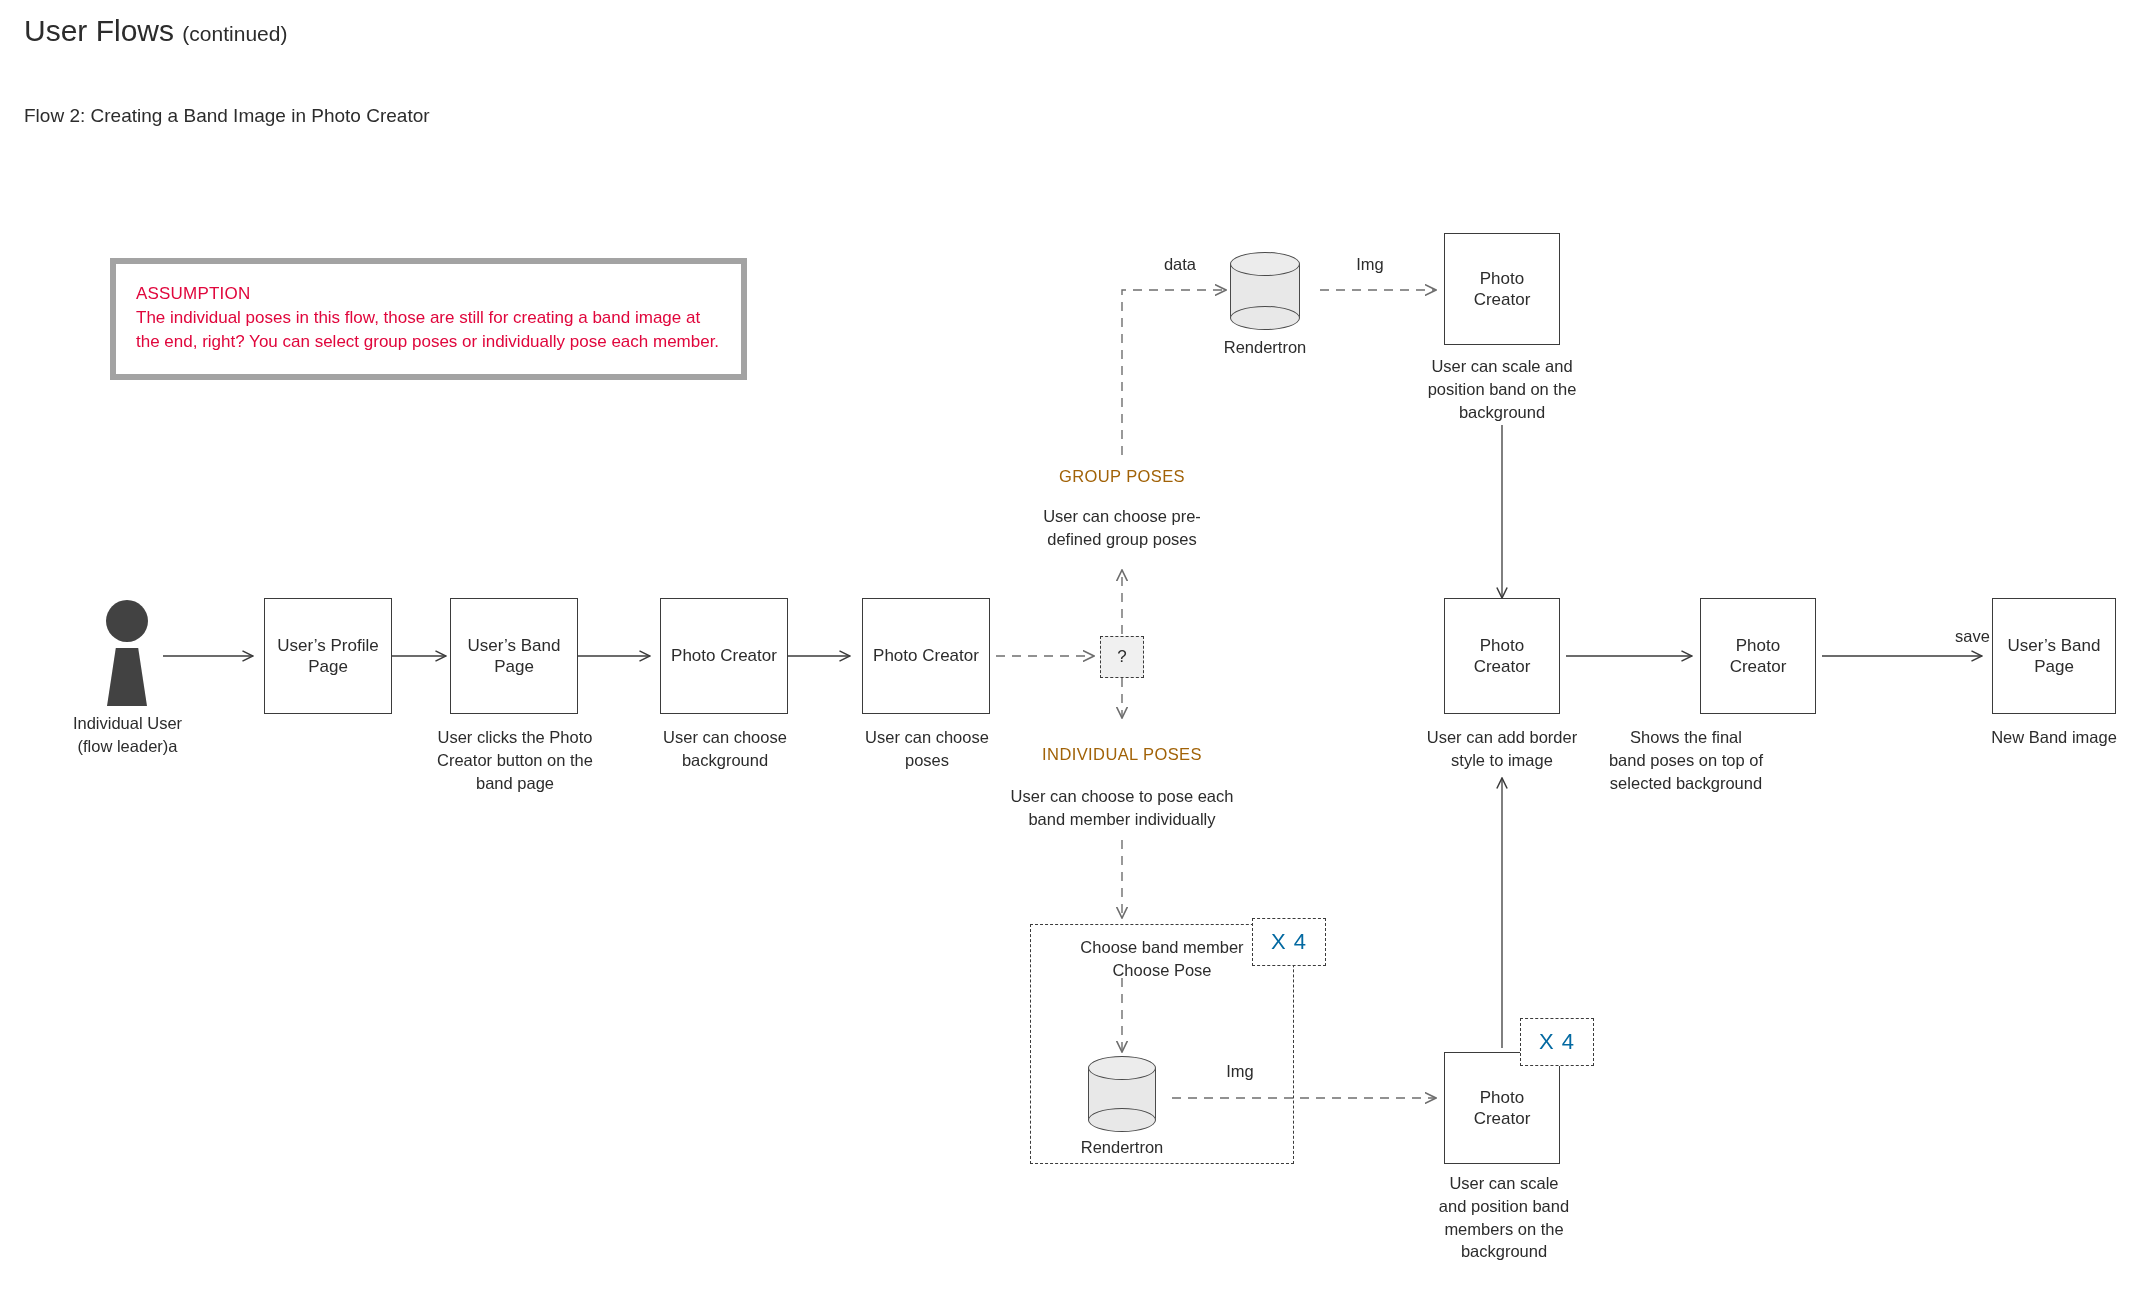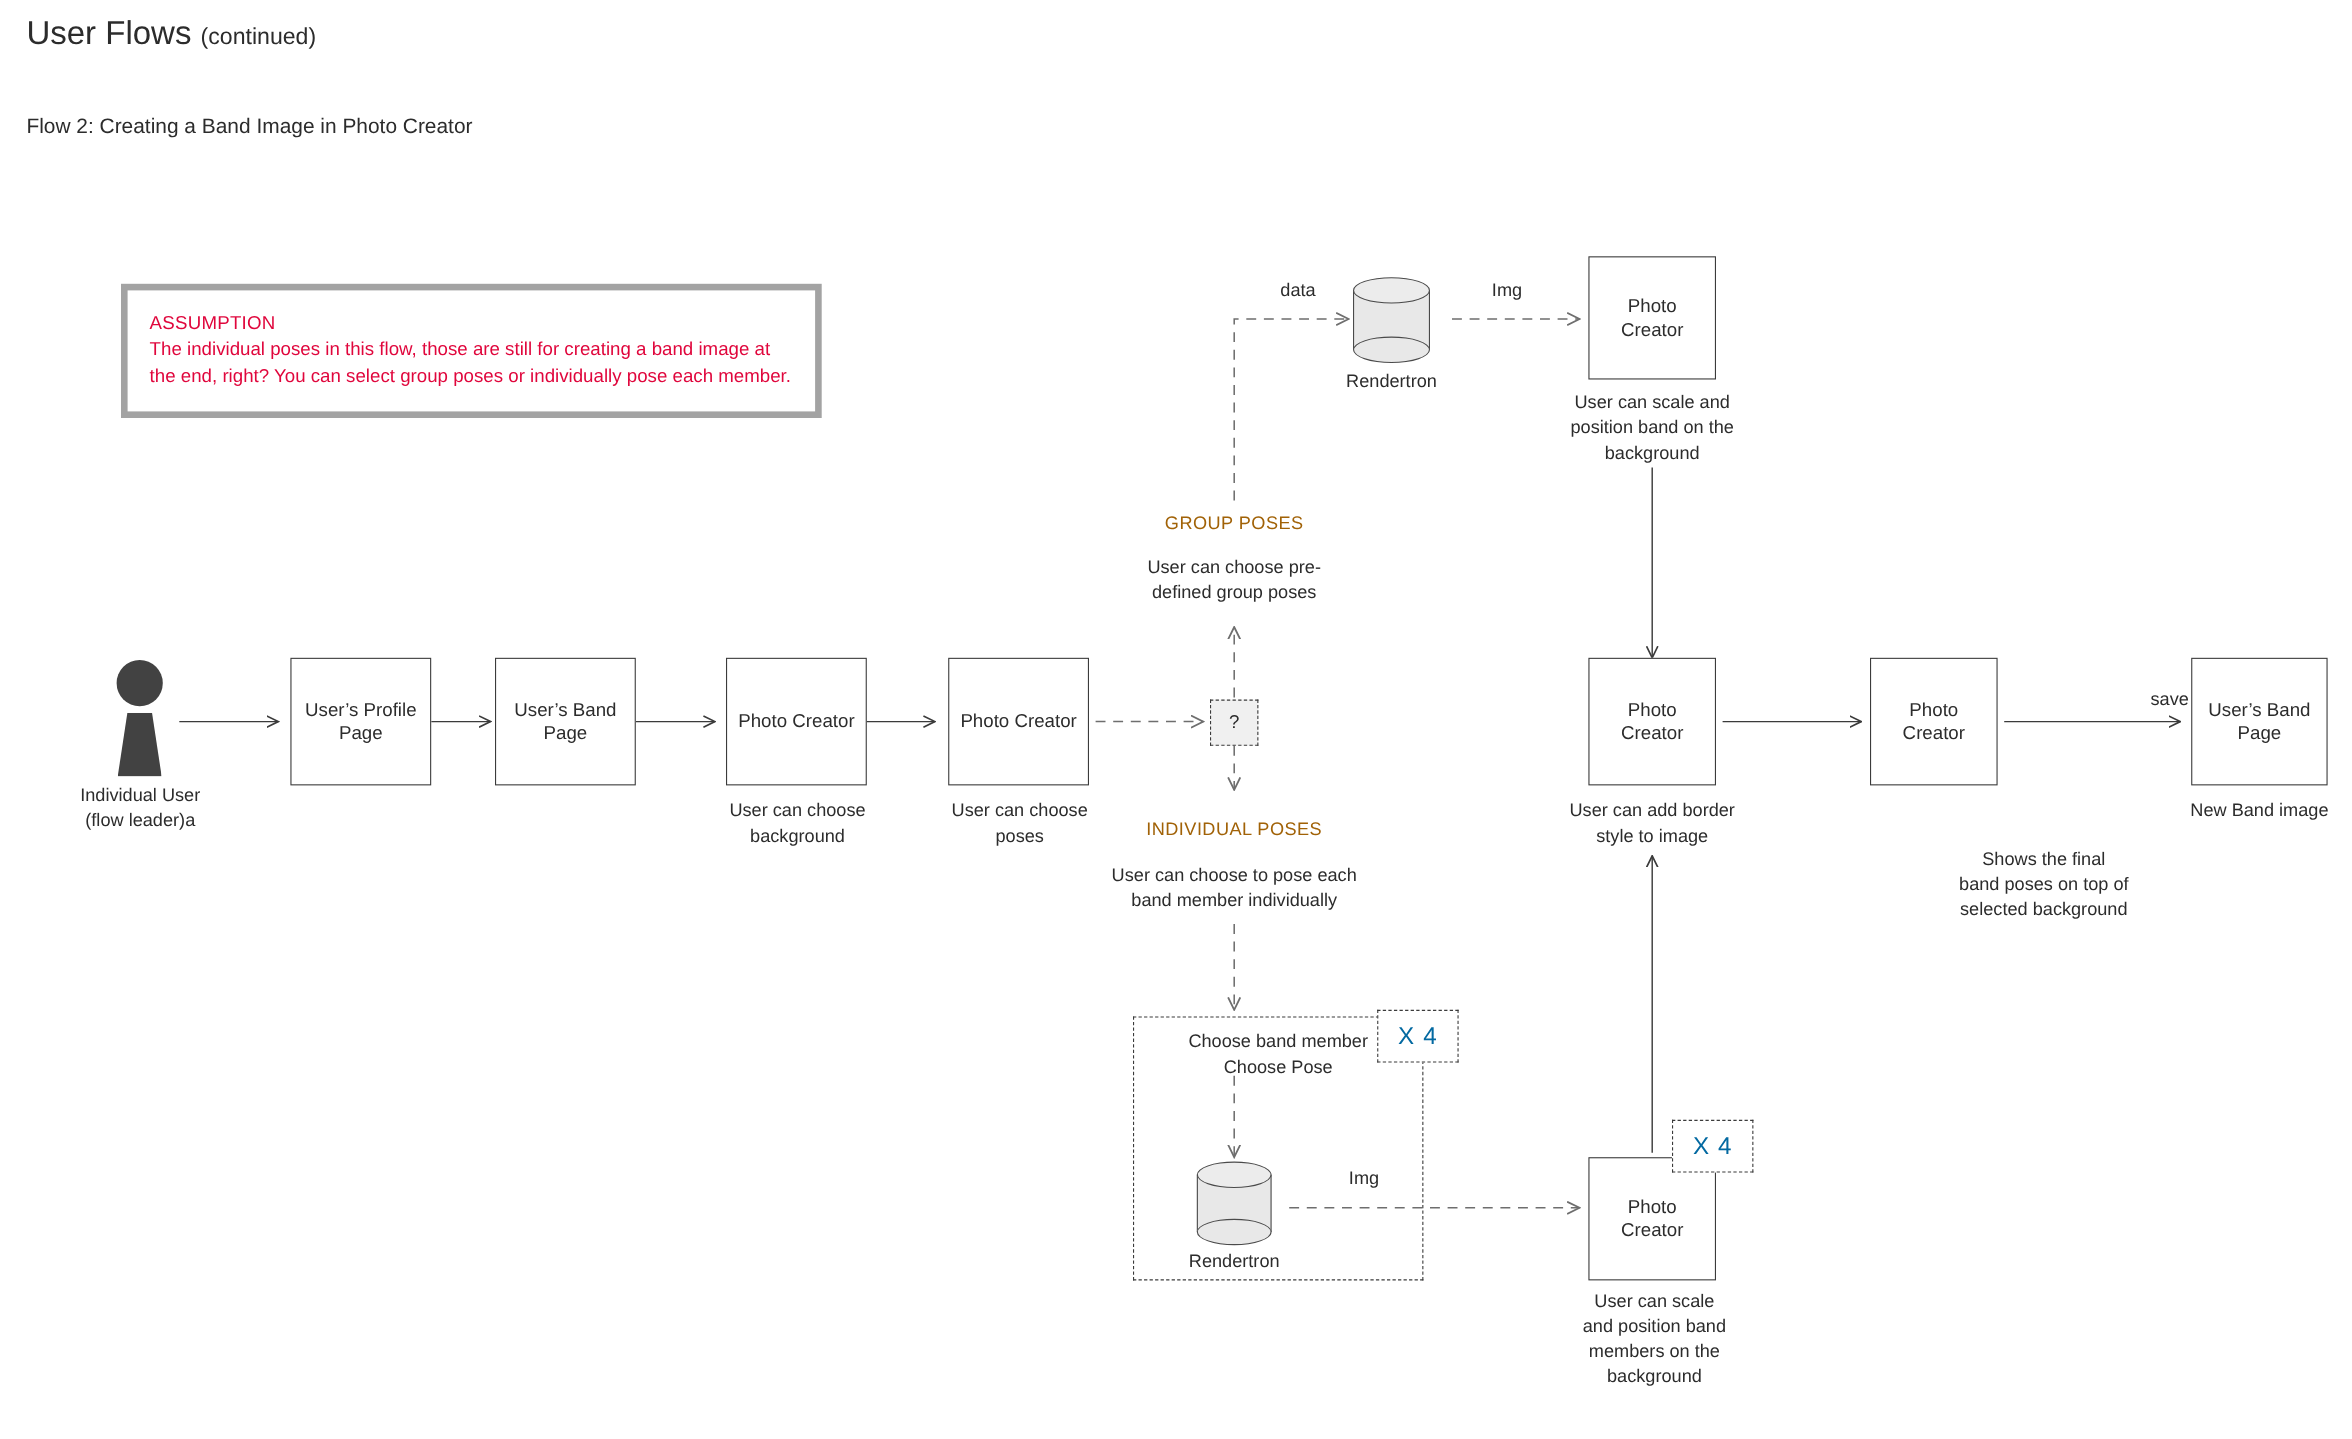--- a/index.html
+++ b/index.html
@@ -219,20 +219,23 @@
   <div class="caption" style="left:30px; top:712px; width:195px;">
     <div>Individual User</div>
     <div>(flow leader)a</div>
   </div>
 
   <div class="node" style="left:264px; top:598px; width:128px; height:116px; white-space:pre-line;">User’s Profile
 Page</div>
 
   <div class="node" style="left:450px; top:598px; width:128px; height:116px; white-space:pre-line;">User’s Band
 Page</div>
+  <div class="caption" style="left:420px; top:726px; width:190px; white-space:pre-line;">User clicks the Photo
+Creator button on the
+band page</div>
 
   <div class="node" style="left:660px; top:598px; width:128px; height:116px;">Photo Creator</div>
   <div class="caption" style="left:630px; top:726px; width:190px; white-space:pre-line;">User can choose
 background</div>
 
   <div class="node" style="left:862px; top:598px; width:128px; height:116px;">Photo Creator</div>
   <div class="caption" style="left:832px; top:726px; width:190px; white-space:pre-line;">User can choose
 poses</div>
 
   <div class="q-box" style="left:1100px; top:636px; width:44px; height:42px;">?</div>
@@ -284,21 +287,21 @@
   <div class="caption" style="left:1414px; top:1172px; width:180px; white-space:pre-line;">User can scale
 and position band
 members on the
 background</div>
 
   <div class="node" style="left:1444px; top:598px; width:116px; height:116px;">Photo Creator</div>
   <div class="caption" style="left:1412px; top:726px; width:180px; white-space:pre-line;">User can add border
 style to image</div>
 
   <div class="node" style="left:1700px; top:598px; width:116px; height:116px;">Photo Creator</div>
-  <div class="caption" style="left:1752px; top:726px; width:212px; white-space:pre-line;margin-top:44px;">Shows the final
+  <div class="caption" style="left:1580px; top:726px; width:212px; white-space:pre-line;">Shows the final
 band poses on top of
 selected background</div>
 
   <div class="label-sm" style="left:1928px; top:627px; width:120px;">save img</div>
 
   <div class="node" style="left:1992px; top:598px; width:124px; height:116px; white-space:pre-line;">User’s Band
 Page</div>
   <div class="caption" style="left:1962px; top:726px; width:184px;">New Band image</div>
 
 </div>

